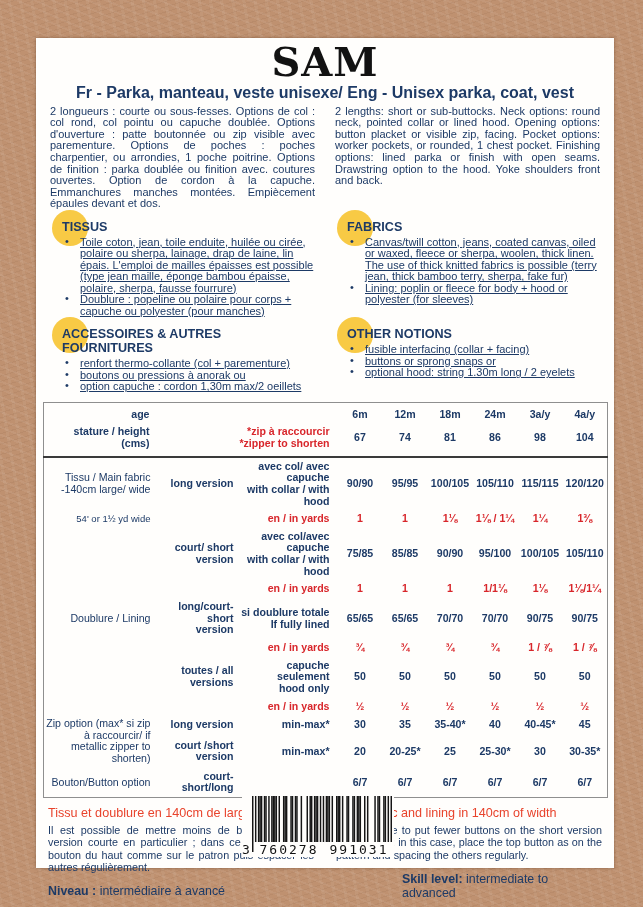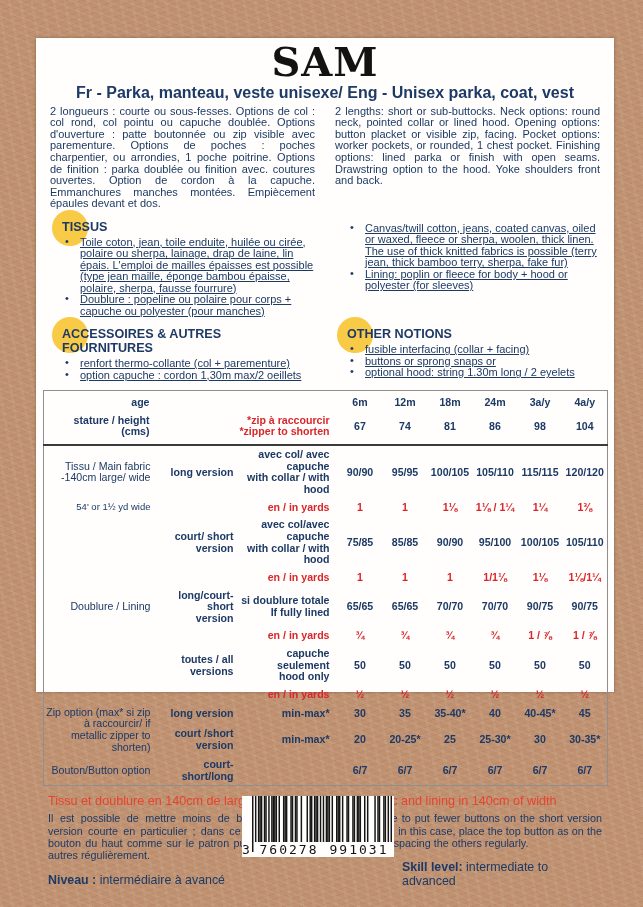--- a/index.html
+++ b/index.html
@@ -8,21 +8,21 @@
     position:relative; width:643px; height:907px; overflow:hidden;
     background-color:#bf9170;
     background-image:
       repeating-linear-gradient(23deg, rgba(255,255,255,.06) 0 2px, rgba(0,0,0,0) 2px 7px),
       repeating-linear-gradient(-17deg, rgba(92,58,35,.07) 0 1px, rgba(0,0,0,0) 1px 5px),
       repeating-linear-gradient(80deg, rgba(255,255,255,.05) 0 3px, rgba(0,0,0,0) 3px 11px);
     font-family:"Liberation Sans","DejaVu Sans",sans-serif;
     color:#1d3a66;
   }
   .panel{
-    position:absolute; left:36px; top:38px; width:578px; height:654px;
+    position:absolute; left:36px; top:38px; width:578px; height:830px;
     background:#fffefc; box-shadow:0 0 3px rgba(60,30,10,.4);
     padding:4px 0 2px;
   }
   .title{
     text-align:center; font-family:"DejaVu Serif","Liberation Serif",serif;
     font-weight:bold; font-size:40px; line-height:1.02; color:#121212; letter-spacing:1px;
   }
   .subtitle{ text-align:center; font-size:16px; font-weight:bold; margin-top:1px; }
   .cols{ display:flex; gap:20px; padding:4px 14px 0; }
   .col{ flex:1; min-width:0; }
@@ -85,35 +85,40 @@
         <div class="sec-h">
           <span class="dot"></span>
           <span class="txt">TISSUS</span>
         </div>
         <ul class="b">
           <li>Toile coton, jean, toile enduite, huilée ou cirée, polaire ou sherpa, lainage, drap de laine, lin épais. L'emploi de mailles épaisses est possible (type jean maille, éponge bambou épaisse, polaire, sherpa, fausse fourrure)</li>
           <li>Doublure : popeline ou polaire pour corps + capuche ou polyester (pour manches)</li>
         </ul>
       </div>
       <div class="col sec">
+        <div class="sec-h">
+          <span class="dot"></span>
+          <span class="txt">FABRICS</span>
+        </div>
         <ul class="b">
           <li>Canvas/twill cotton, jeans, coated canvas, oiled or waxed, fleece or sherpa, woolen, thick linen. The use of thick knitted fabrics is possible (terry jean, thick bamboo terry, sherpa, fake fur)</li>
           <li>Lining: poplin or fleece for body + hood or polyester (for sleeves)</li>
         </ul>
       </div>
     </div>
 
     <div class="cols">
       <div class="col sec">
         <div class="sec-h">
           <span class="dot"></span>
           <span class="txt">ACCESSOIRES &amp; AUTRES FOURNITURES</span>
         </div>
         <ul class="b">
           <li>renfort thermo-collante (col + parementure)</li>
+          <li>boutons ou pressions à anorak ou</li>
           <li>option capuche : cordon 1,30m max/2 oeillets</li>
         </ul>
       </div>
       <div class="col sec">
         <div class="sec-h">
           <span class="dot"></span>
           <span class="txt">OTHER NOTIONS</span>
         </div>
         <ul class="b">
           <li>fusible interfacing (collar + facing)</li>

